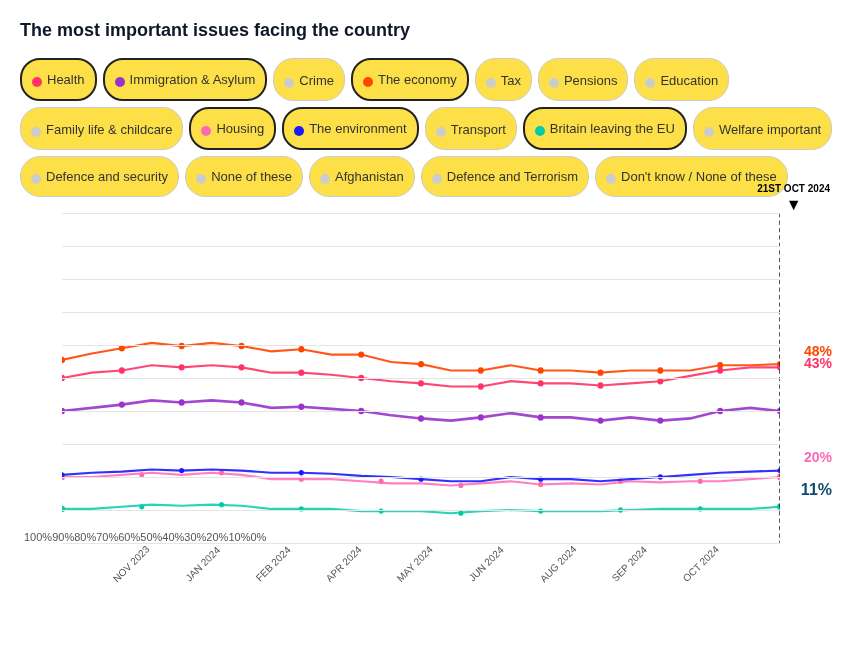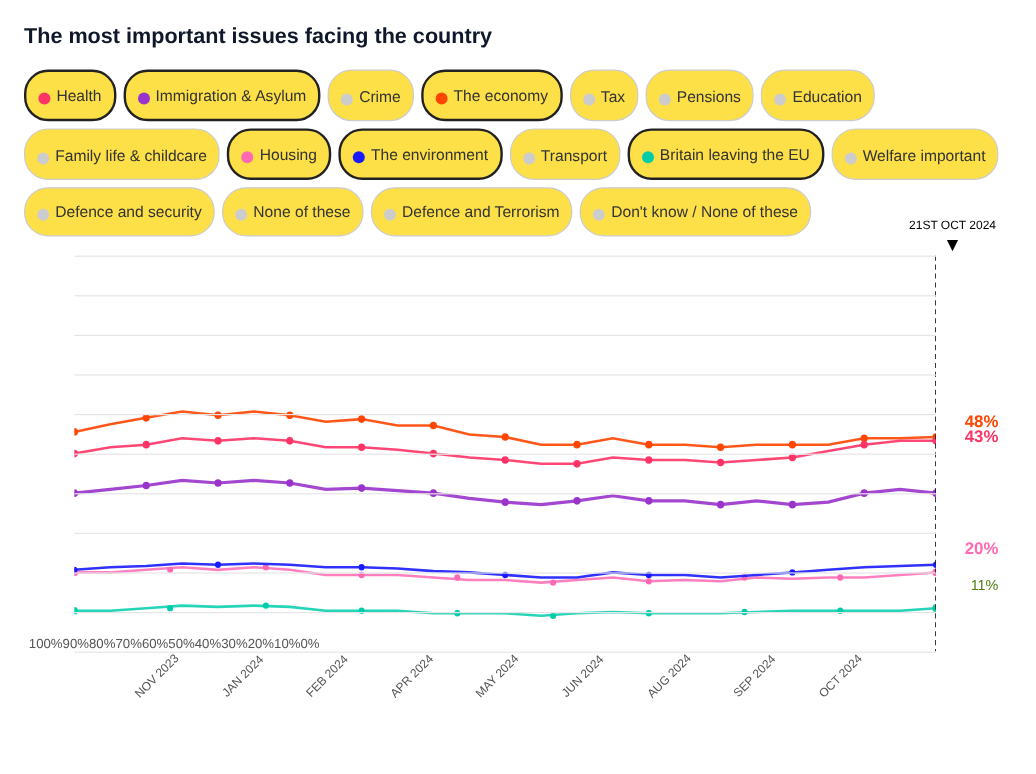--- a/index.html
+++ b/index.html
@@ -99,21 +99,21 @@
       color: #555;
       transform: rotate(-45deg);
       transform-origin: top center;
       white-space: nowrap;
     }
     .date-label {
       position: absolute;
       top: -30px;
       right: 0px;
       font-size: 10px;
-      font-weight: 400;
+      font-weight: 700;
       text-align: right;
       transform: translateX(50px);
       white-space: nowrap;
     }
   </style>
 </head>
 <body>
 
 <h1>The most important issues facing the country</h1>
 
@@ -170,20 +170,24 @@
       <span class="dot" style="background: rgb(204, 204, 204);"></span>
       <span>Welfare important</span>
     </div>
     <div class="filter-chip">
       <span class="dot" style="background: rgb(204, 204, 204);"></span>
       <span>Defence and security</span>
     </div>
     <div class="filter-chip">
       <span class="dot" style="background: rgb(204, 204, 204);"></span>
       <span>None of these</span>
+    </div>
+    <div class="filter-chip">
+      <span class="dot" style="background: rgb(204, 204, 204);"></span>
+      <span>Afghanistan</span>
     </div>
     <div class="filter-chip">
       <span class="dot" style="background: rgb(204, 204, 204);"></span>
       <span>Defence and Terrorism</span>
     </div>
     <div class="filter-chip">
       <span class="dot" style="background: rgb(204, 204, 204);"></span>
       <span>Don't know / None of these</span>
     </div>
   </div>
@@ -319,16 +323,16 @@
       
       <div class="date-label">
         <span>21ST OCT 2024</span>
         <div style="font-size:16px; text-align:center; margin-top:2px;">▼</div>
       </div>
 
       
       <div style="position:absolute;right:-52px;top:130px;font-size:14px;font-weight:700;color:#ff4500;">48%</div>
       <div style="position:absolute;right:-52px;top:142px;font-size:14px;font-weight:700;color:#ff3366;">43%</div>
       <div style="position:absolute;right:-52px;top:236px;font-size:14px;font-weight:700;color:#ff69b4;">20%</div>
-      <div style="position:absolute;right:-52px;top:268px;font-size:12px;font-weight:400;color:#4d7c0f;">11%</div>
+      <div style="position:absolute;right:-52px;top:268px;font-size:16px;font-weight:700;color:#0c4a6e;">11%</div>
     </div>
   </div>
 </div>
 
 </body></html>

